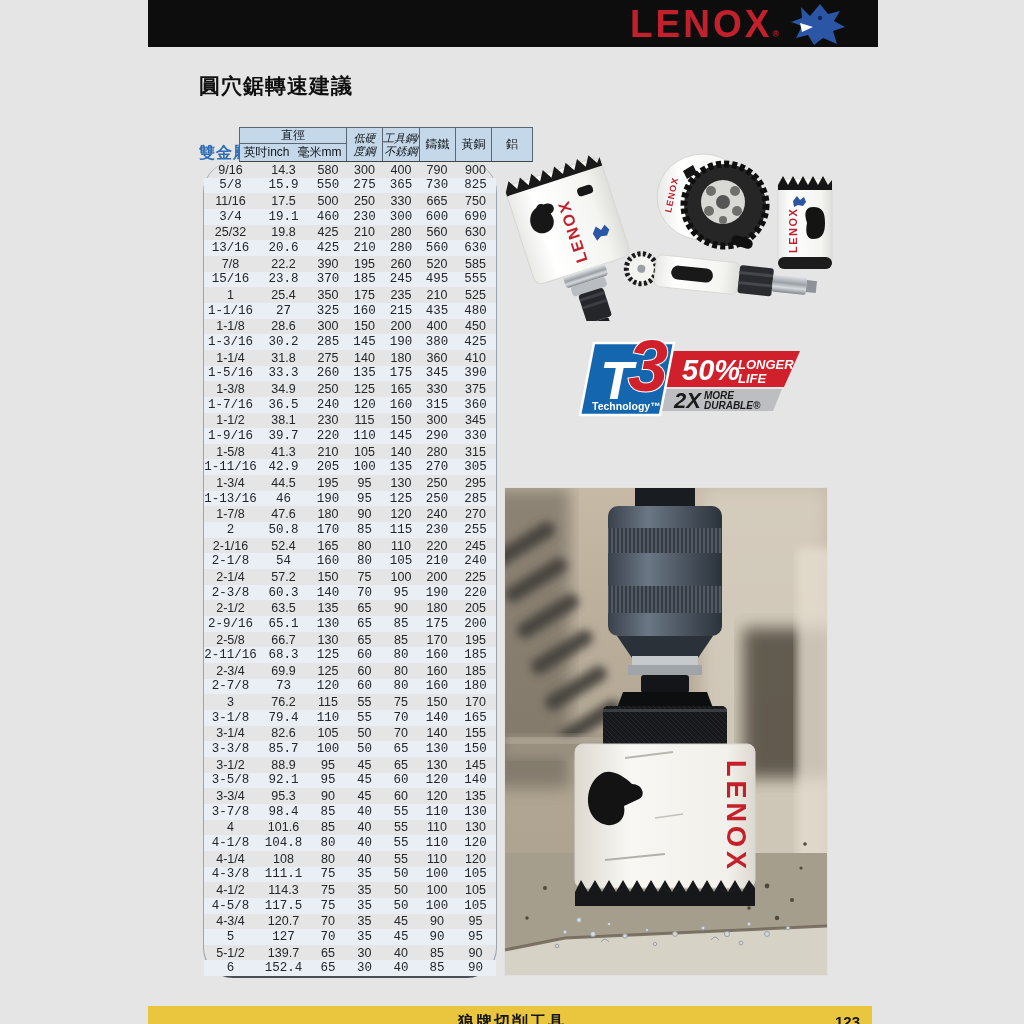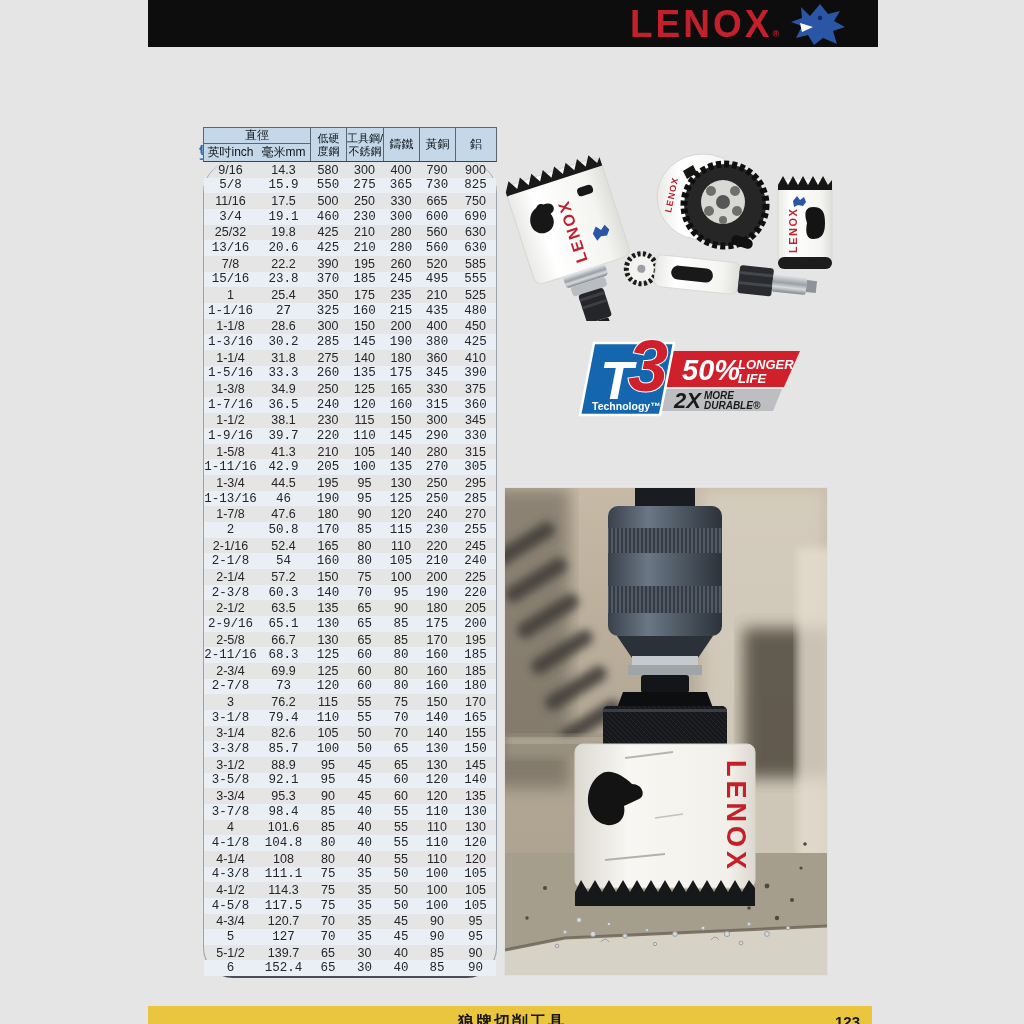--- a/index.html
+++ b/index.html
@@ -17,27 +17,27 @@
   .pagetitle{position:absolute;left:199px;top:72px;font-size:21px;font-weight:700;color:#101010;letter-spacing:1px;}
   .subtitle{position:absolute;left:199px;top:102px;font-size:16px;font-weight:700;color:#2f6eb5;letter-spacing:1px;margin-top:41px;}
 
   
   .speed-table{position:absolute;left:203px;top:127px;width:294px;}
   .thead{box-sizing:border-box;width:294px;display:grid;
          grid-template-columns:53px 53px 36px 37px 36px 36px 41px;
          grid-template-rows:16px 17px;
          grid-template-areas:"d d c e f g h" "a b c e f g h";
          background:#c5d8e9;border:1px solid #5a6672;border-bottom:1px solid #3c4349;
-         color:#10151a;}
+         color:#10151a;margin-left:36px;}
   .th{display:flex;align-items:center;justify-content:center;font-size:12px;line-height:13px;white-space:nowrap;}
   .th-d{grid-area:d;border-bottom:1px solid #5a6672;}
   .th-a{grid-area:a;}.th-b{grid-area:b;}
   .th-c{grid-area:c;}.th-e{grid-area:e;}.th-f{grid-area:f;}.th-g{grid-area:g;}.th-h{grid-area:h;}
   .th-c,.th-e,.th-f,.th-g,.th-h{border-left:1px solid #5a6672;}
-  .th.two{flex-direction:column;font-size:11px;line-height:12.5px;}
+  .th.two{flex-direction:column;font-size:11px;line-height:12.5px;font-style:italic;}
   .tbody{box-sizing:border-box;width:294px;border-left:1px solid #9aa4ad;border-right:1px solid #9aa4ad;
          border-bottom:2px solid #4a4f55;border-radius:30px;}
   .trow{display:grid;grid-template-columns:53px 53px 36px 37px 36px 36px 41px;height:15.67px;}
   .trow.alt{background:#eaeff6;font-family:Liberation Mono, monospace;}
   .tcell{display:flex;align-items:center;justify-content:center;font-size:12.5px;color:#23272b;}
 
   
   .product-photo{position:absolute;left:505px;top:123px;width:345px;height:198px;}
   .t3-badge{position:absolute;left:570px;top:331px;width:236px;height:92px;}
   .action-photo{position:absolute;left:505px;top:488px;width:322px;height:487px;outline:1px solid #e2e0dc;}
@@ -56,20 +56,21 @@
     <div class="brand"><span>LENOX</span><span class="reg">®</span></div>
     <div class="wolfwrap">
       <svg width="56" height="43" viewBox="0 0 56 43">
         <path d="M11,5 L20,14 L30,2 L38,12 L50,9 L44,19 L55,25 L43,29 L47,42 L33,36 L24,43 L18,33 L6,36 L12,24 L1,20 L12,16 Z" fill="#2b55a5"></path>
         <path d="M10,21 L23,25 L12,30 Z" fill="#ffffff"></path>
         <circle cx="30" cy="16" r="2.2" fill="#11275c"></circle>
       </svg>
     </div>
   </div>
 
+  <div class="pagetitle">圓穴鋸轉速建議</div>
   <div class="subtitle">雙金屬</div>
 
   <div class="speed-table">
     <div class="thead">
       <div class="th th-d">直徑</div>
       <div class="th th-a">英吋inch</div>
       <div class="th th-b">毫米mm</div>
       <div class="th th-c two">
         <span>低硬</span>
         <span>度鋼</span>

